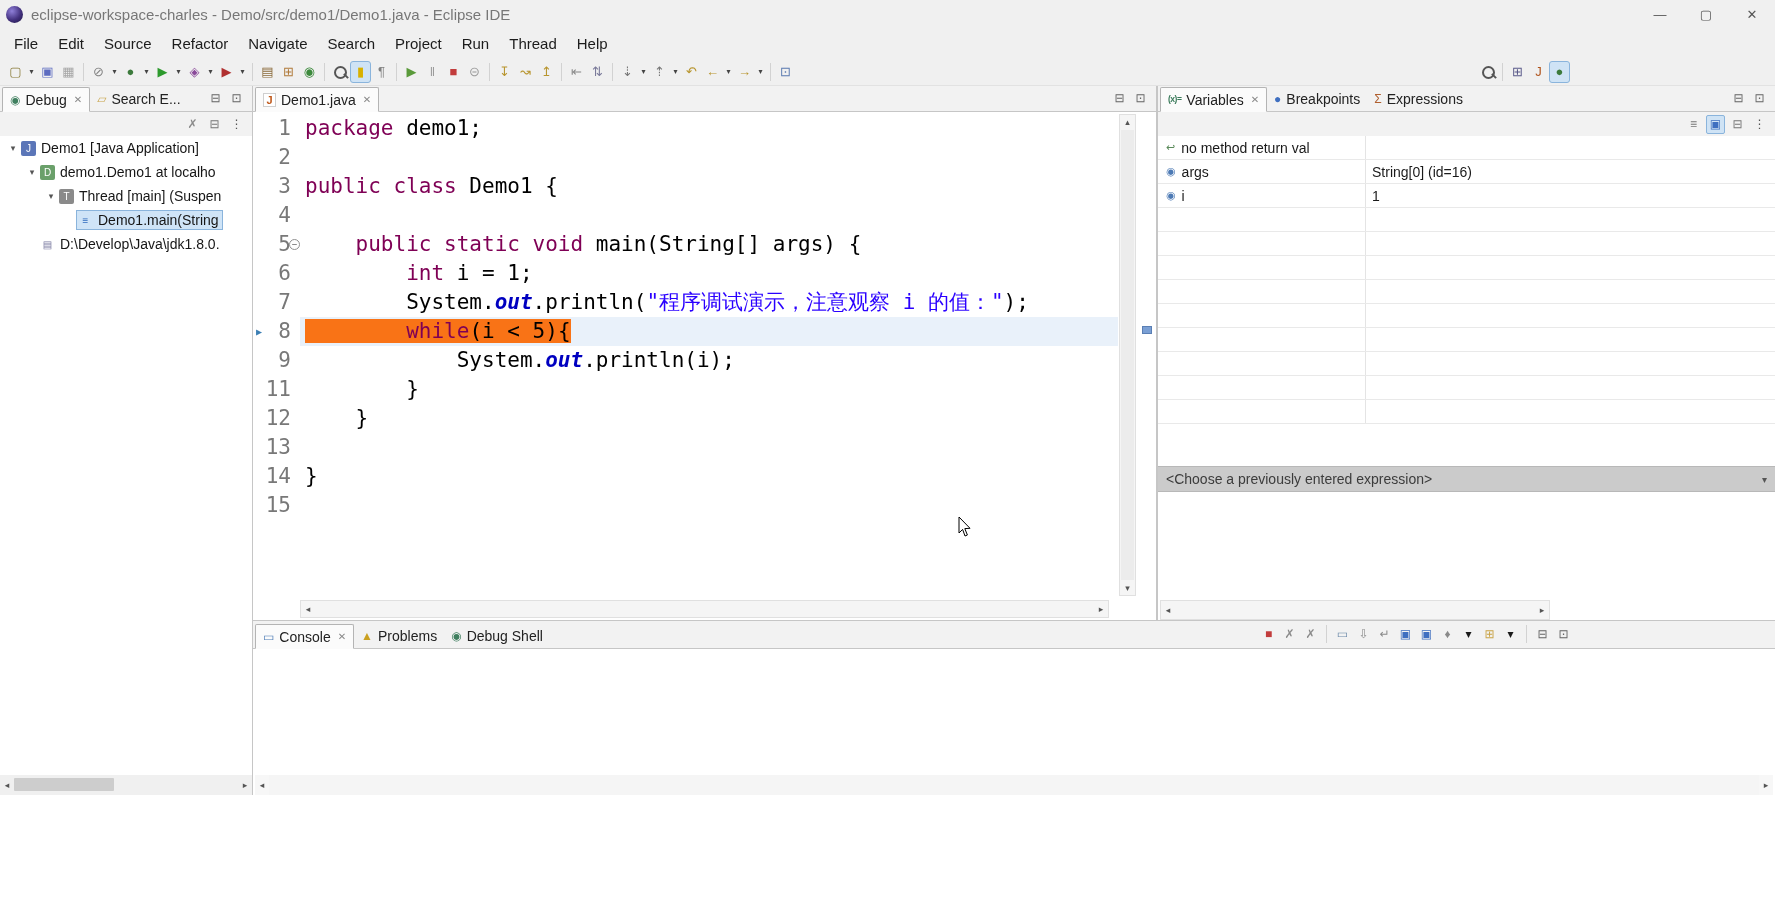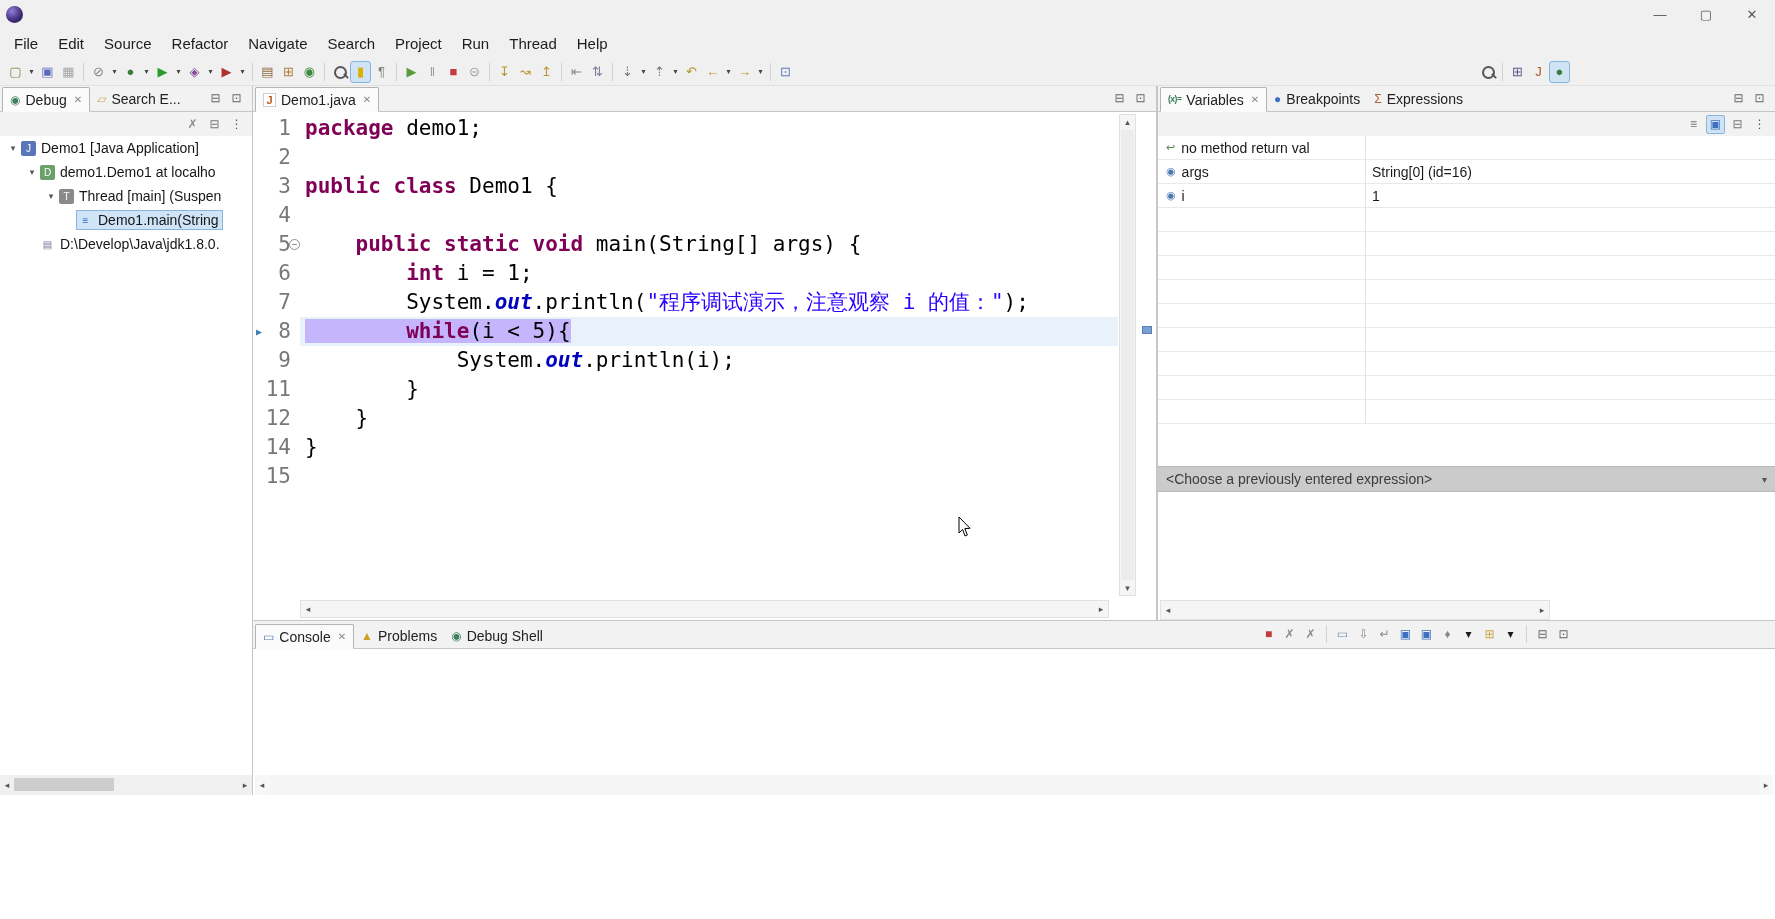--- a/index.html
+++ b/index.html
@@ -64,22 +64,22 @@
   #editor-panel{top:86px;left:253px;width:904px;height:534px;border-right:1px solid #c6c6c6}
   .editor-body{position:absolute;top:26px;left:0;right:0;bottom:0;background:#fff}
   .code-area{position:absolute;top:2px;left:0;right:38px;bottom:22px;font-family:"DejaVu Sans Mono","Liberation Mono",monospace;font-size:21px;line-height:29px;overflow:hidden}
   .code-row{display:flex;height:29px}
   .ln-marker{width:12px;display:flex;align-items:center;justify-content:center;font-size:10px;color:#3c7fb4;flex:0 0 auto}
   .ln-num{width:26px;text-align:right;color:#787878;flex:0 0 auto}
   .ln-fold{width:9px;position:relative;flex:0 0 auto}
   .fold-circle{position:absolute;left:-2px;top:9px;width:11px;height:11px;border:1px solid #919191;border-radius:50%;background:#fff;color:#666;font-size:9px;line-height:9px;text-align:center}
   .ln-code{white-space:pre;flex:1;padding-left:5px}
   .code-row.current .ln-code{background:#e9f1fa}
-  .dbg-line{background:#c4b5fd}
-  .s-k{color:#7f0055;font-weight:bold}
+  .dbg-line{background:#f97316}
+  .s-k{color:#7f0055;font-weight:normal}
   .s-p{color:#000}
   .s-f{color:#0000c0;font-style:italic;font-weight:bold}
   .s-s{color:#2a00ff}
   .vscroll{position:absolute;top:2px;right:20px;width:17px;bottom:24px;background:#f5f5f5;border:1px solid #e0e0e0}
   .vscroll .scroll-arrow{width:100%;height:14px;position:absolute}
   .vscroll .up{top:0}
   .vscroll .down{bottom:0}
   .vthumb{position:absolute;top:15px;bottom:15px;left:1px;right:1px;background:#ececec}
   .overview-ruler{position:absolute;top:2px;right:0;width:19px;bottom:24px;background:#fff}
   .ov-marker{position:absolute;top:44%;right:4px;width:10px;height:8px;background:#7a9fd4;border:1px solid #5a7fb4}
@@ -114,20 +114,21 @@
   
   .mouse-cursor{position:absolute;left:958px;top:517px;width:14px;height:20px;pointer-events:none}
 </style>
 </head>
 <body>
 
 <div class="window">
 
   <div class="titlebar">
     <div class="app-logo"></div>
+    <div class="title-text">eclipse-workspace-charles - Demo/src/demo1/Demo1.java - Eclipse IDE</div>
     <div class="win-controls">
       <div class="win-btn">—</div>
       <div class="win-btn">▢</div>
       <div class="win-btn">✕</div>
     </div>
   </div>
 
   <div class="menubar">
       <div class="menu-item">File</div>
       <div class="menu-item">Edit</div>
@@ -343,20 +344,26 @@
             <div class="ln-marker"></div>
             <div class="ln-num">11</div>
             <div class="ln-fold"></div>
             <div class="ln-code"><span><span class="s-p">        }</span></span></div>
           </div>
           <div class="code-row">
             <div class="ln-marker"></div>
             <div class="ln-num">12</div>
             <div class="ln-fold"></div>
             <div class="ln-code"><span><span class="s-p">    }</span></span></div>
+          </div>
+          <div class="code-row">
+            <div class="ln-marker"></div>
+            <div class="ln-num">13</div>
+            <div class="ln-fold"></div>
+            <div class="ln-code"><span></span></div>
           </div>
           <div class="code-row">
             <div class="ln-marker"></div>
             <div class="ln-num">14</div>
             <div class="ln-fold"></div>
             <div class="ln-code"><span><span class="s-p">}</span></span></div>
           </div>
           <div class="code-row">
             <div class="ln-marker"></div>
             <div class="ln-num">15</div>

